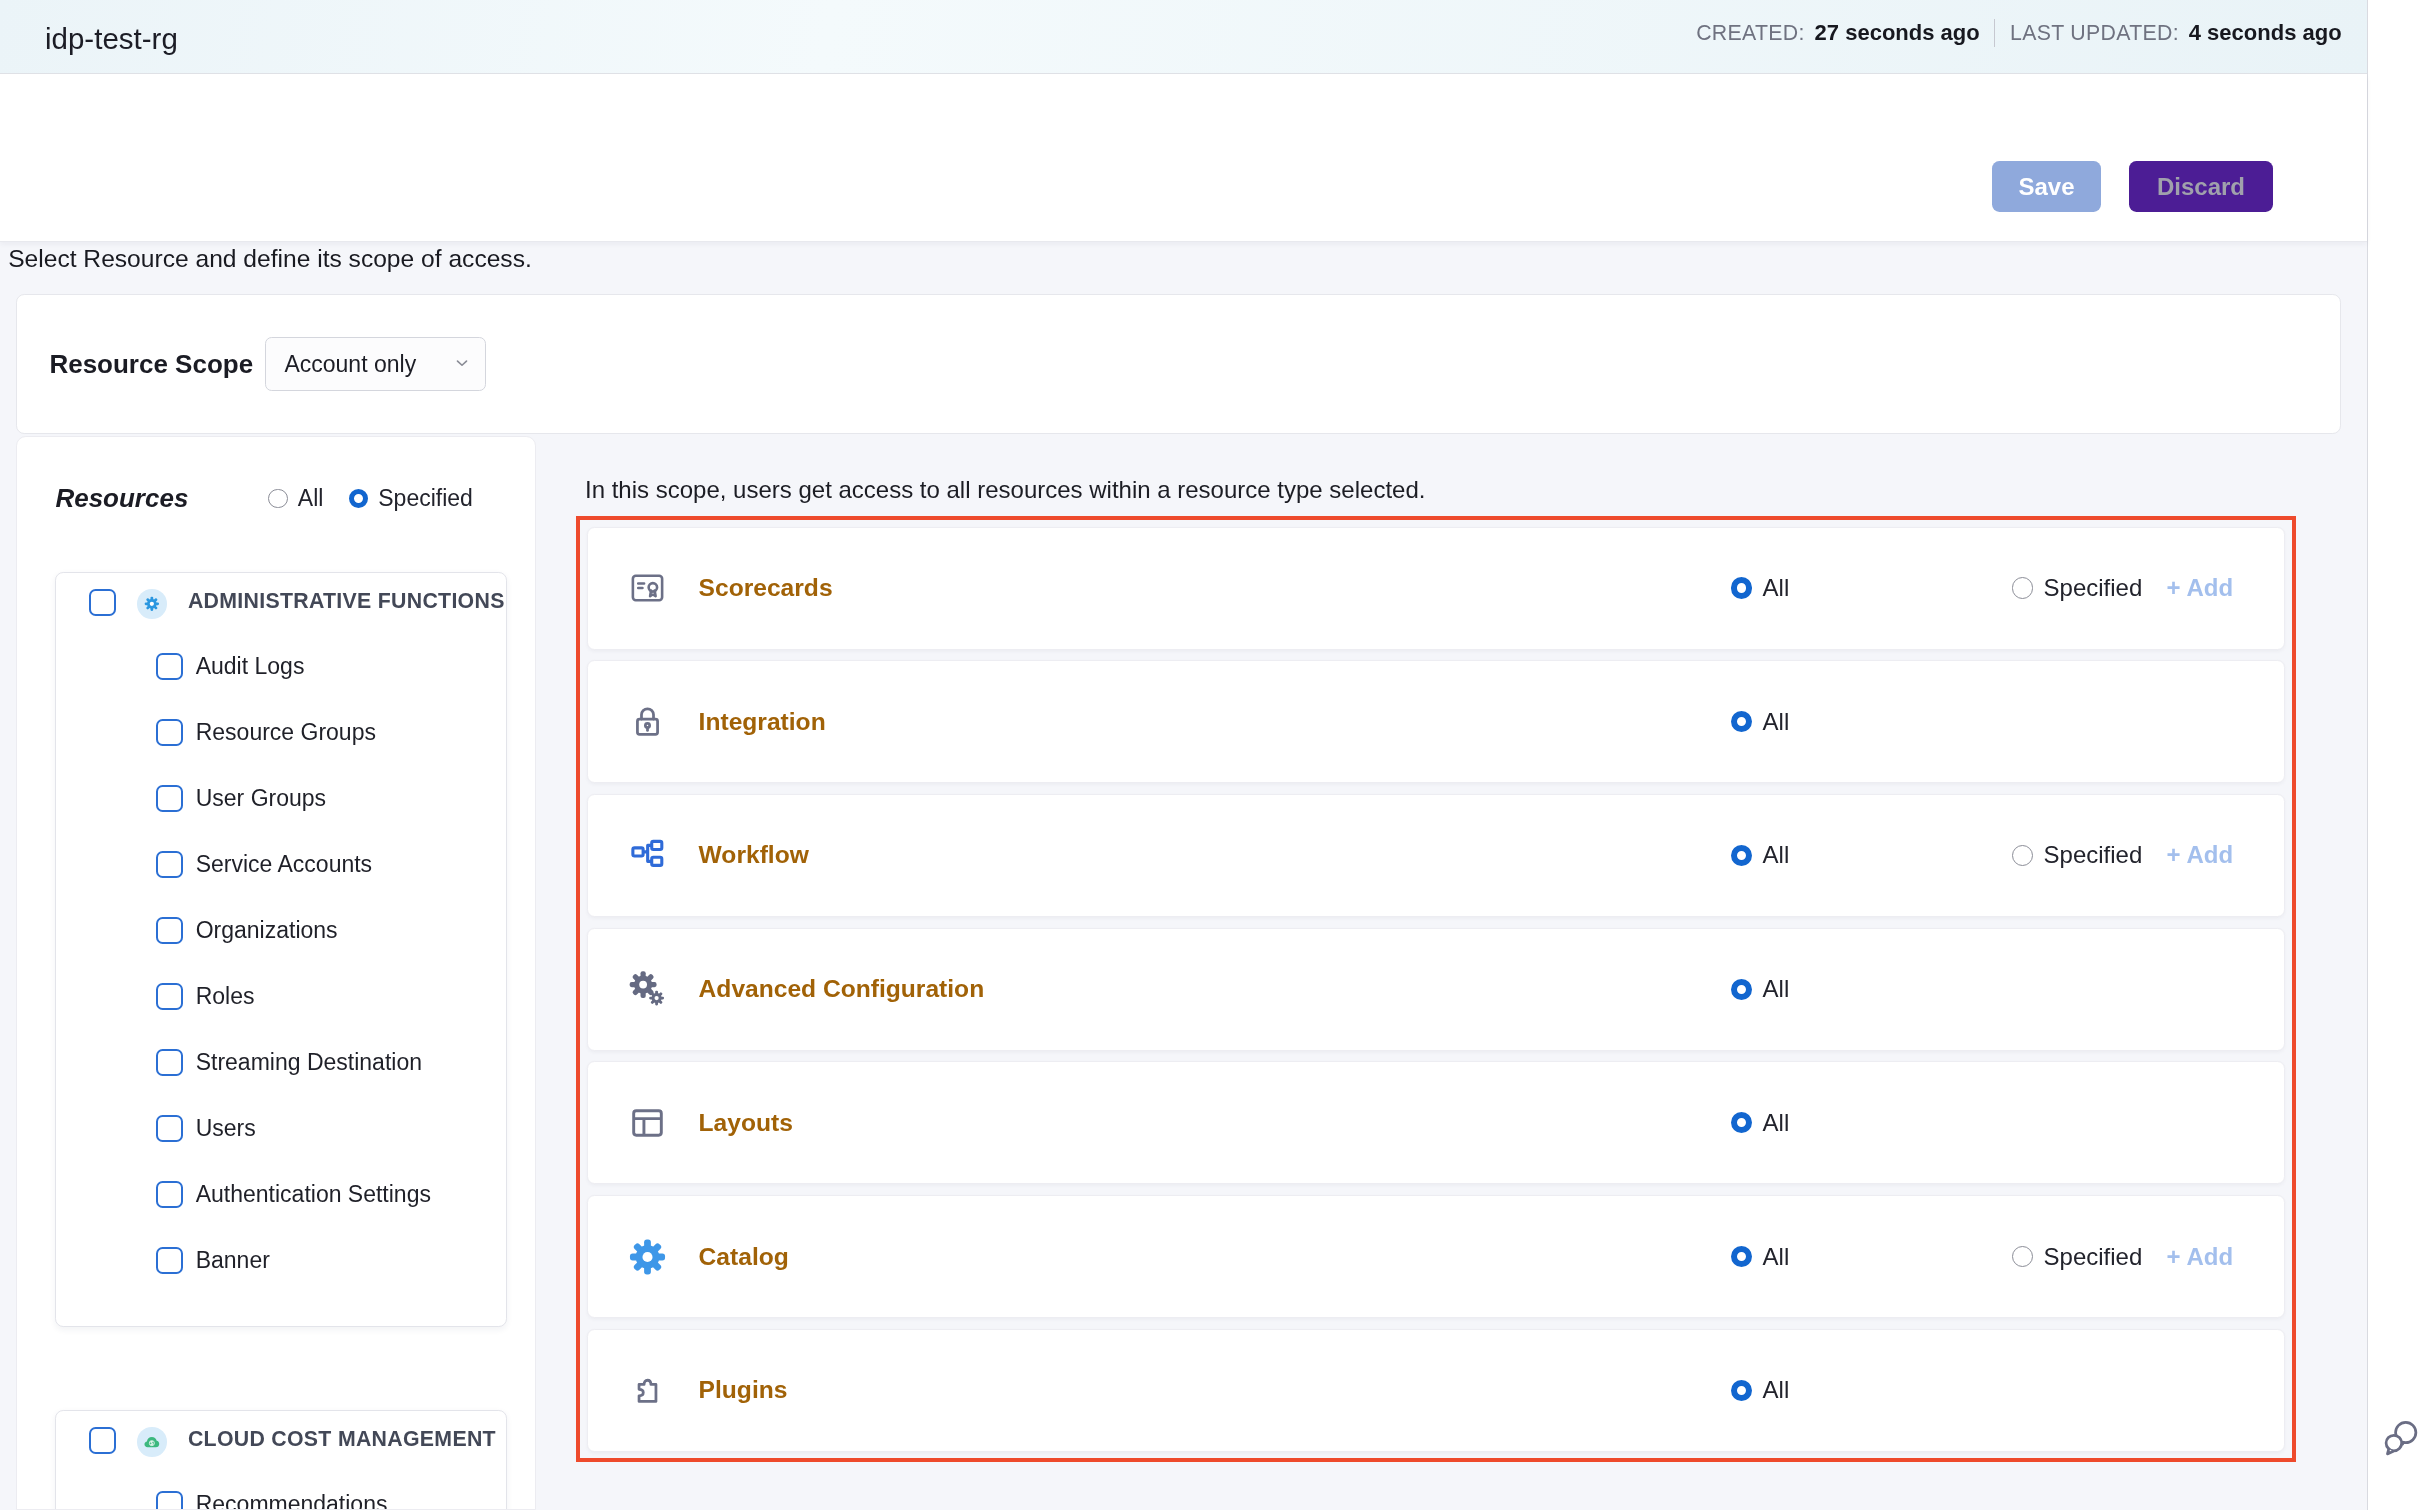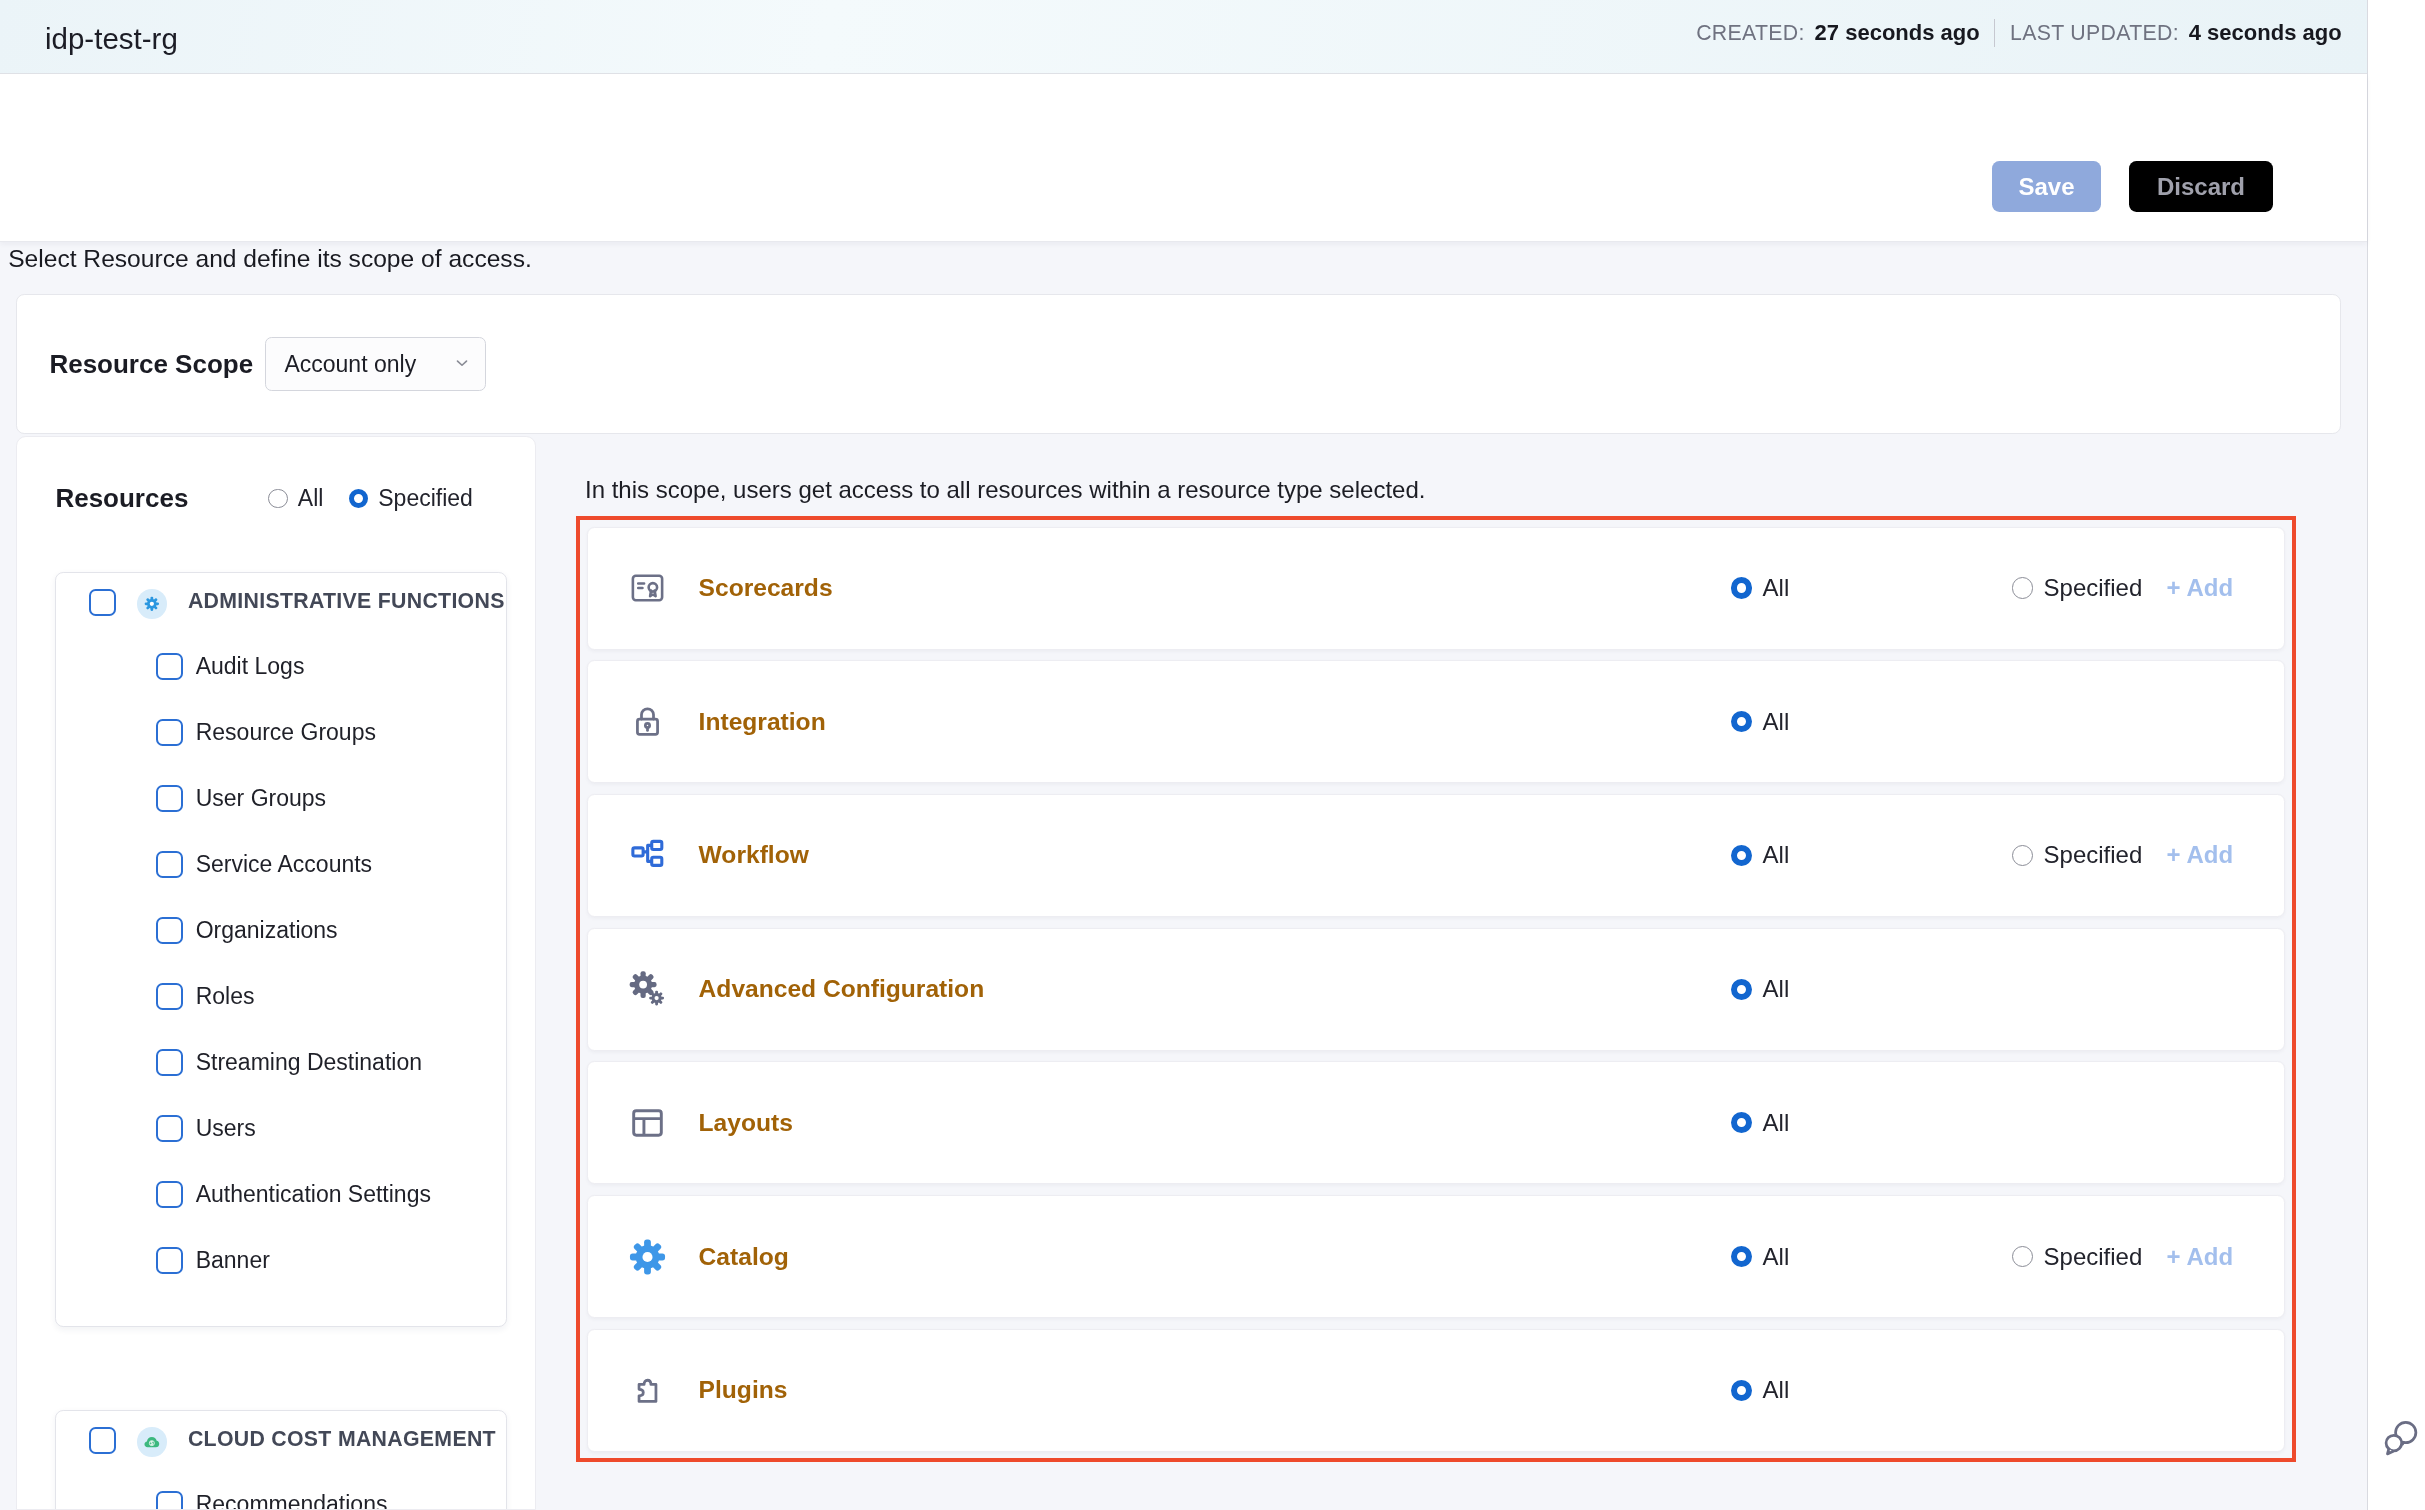--- a/index.html
+++ b/index.html
@@ -22,39 +22,39 @@
   .meta-value { font-size:22px; font-weight:600; color:#17181f; margin-left:-4.9px; }
   .meta-sep { width:0.8px; height:28px; background:#c6c8d0; }
 
   
   .bar2 { position:absolute; left:0; top:74px; width:2367px; height:168px; background:#ffffff;
           border-bottom:0.8px solid #e8e9ee; box-shadow:0 2.5px 4.9px rgba(40,45,80,0.05); z-index:2; }
   .bar2-desc { position:absolute; left:8.2px; top:171px; font-size:24.6px; color:#191a21; }
   .btn { position:absolute; top:87px; height:51px; border:none; border-radius:7.4px;
          font-family:"Liberation Sans", sans-serif; font-size:24px; font-weight:700; cursor:pointer; }
   .btn-save { left:1992px; width:109px; background:#8fa9dc; color:#ffffff; }
-  .btn-discard { left:2129px; width:144px; background:#000000; color:#a0a1ac; }
+  .btn-discard { left:2129px; width:144px; background:#4c1d95; color:#a0a1ac; }
 
   
   .content { position:absolute; left:0; top:242px; width:2367px; height:1269px; background:#f5f6fa; }
 
   
   .scope-card { position:absolute; left:16.4px; top:42px; width:2325px; height:140px; background:#ffffff;
                 border:0.8px solid #e6e7ec; border-radius:8.2px; display:flex; align-items:center; padding-left:32px;margin-top:10px; }
   .scope-label { font-size:26px; font-weight:700; color:#1b1c24; }
   .scope-select { margin-left:12.3px; width:221px; height:54px; background:#fcfcfd; border:0.8px solid #d4d6dd;
                   border-radius:6.6px; display:flex; align-items:center; justify-content:space-between;
                   padding:0 14.8px 0 18px; cursor:pointer; }
   .scope-select-value { font-size:23px; color:#1d1e26; }
 
   
   .sidebar { position:absolute; left:16.4px; top:194px; width:520px; height:1074px; background:#ffffff;
              border:0.8px solid #ececf1; border-radius:9.8px 9.8px 0 0; overflow:hidden; }
   .sidebar-head { position:absolute; left:38px; top:46px; width:459px; display:flex; align-items:center; }
-  .sidebar-title { font-size:26px; font-weight:700; color:#1b1c24; }
+  .sidebar-title { font-size:26px; font-weight:700; color:#1b1c24;font-style:italic; }
   .sidebar-radios { display:flex; align-items:center; gap:25.4px; margin-left:80px; }
   .radio-opt { display:flex; align-items:center; gap:9.8px; cursor:pointer; }
   .radio { width:19.7px; height:19.7px; border-radius:50%; border:1.6px solid #8b8d97; background:#ffffff; flex:0 0 auto; }
   .radio.on { border:5.7px solid #1266cf; }
   .radio-label { font-size:23px; color:#22232c; }
 
   .sb-card { position:absolute; left:38px; width:452px; background:#ffffff; border:0.8px solid #e3e4ea;
              border-radius:8.2px; box-shadow:0 2.5px 6.6px rgba(40,45,80,0.06); padding-bottom:33px; }
   .sb-card-1 { top:135px; }
   .sb-card-2 { top:973px; }

